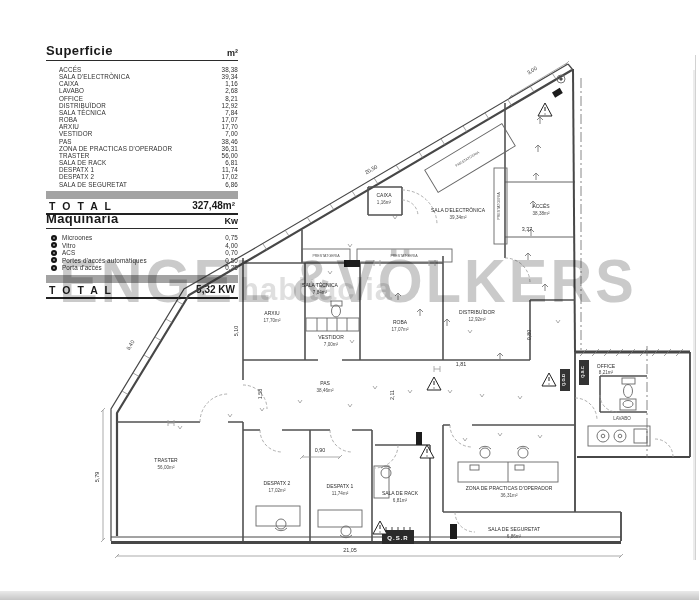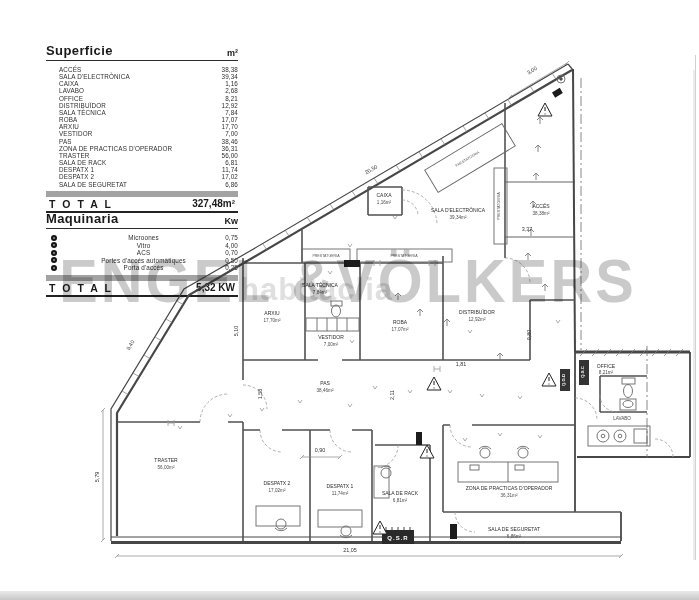--- a/index.html
+++ b/index.html
@@ -1,34 +1,34 @@
 <!DOCTYPE html>
 <html><head>
 <meta charset="utf-8">
 <style>
   html,body{margin:0;padding:0;background:#fff;}
   .canvas{position:relative;width:699px;height:600px;background:#ffffff;overflow:hidden;
           font-family:"Liberation Sans",sans-serif;}
   
   .legend{position:absolute;color:#1a1a1a;}
   .legend.sup{left:46px;top:12px;width:192px;}
-  .legend.maq{left:46px;top:180px;width:192px;text-align:center;}
+  .legend.maq{left:46px;top:180px;width:192px;}
   .legend-head{display:flex;justify-content:space-between;align-items:flex-end;
                border-bottom:1.6px solid #2b2b2b;padding-bottom:2px;}
   .legend-title{font-size:13px;font-weight:bold;letter-spacing:.4px;}
   .legend-unit{font-size:9px;font-weight:bold;margin-top:36px;}
   .legend-rows{margin-top:5px;padding-left:13px;}
   .lrow{display:flex;justify-content:space-between;font-size:6.3px;line-height:7.15px;
         letter-spacing:.15px;color:#2e2e2e;}
   .maq .lrow{line-height:7.5px;align-items:center;}
   .bullet{width:6px;height:6px;border-radius:50%;margin-right:5px;flex:0 0 auto;
           background:radial-gradient(circle,#777 0 28%,#141414 30% 100%);}
   .maq .llabel{flex:1;}
   .legend-total{display:flex;justify-content:space-between;align-items:center;
-                border-top:6px solid #a3a3a3;border-bottom:2px solid #222;
+                border-top:8px solid #a3a3a3;border-bottom:2px solid #222;
                 margin-top:3px;padding:1px 3px;}
   .total-label{font-size:10.5px;font-weight:bold;letter-spacing:2px;}
   .total-value{font-size:10px;font-weight:bold;}
   
   .wm-brand{position:absolute;left:38px;top:250px;width:620px;height:62px;line-height:62px;
             text-align:center;font-weight:bold;font-size:56px;letter-spacing:3px;
             color:rgba(150,150,150,.5);white-space:nowrap;transform:scale(1.03,1.08);
             mix-blend-mode:multiply;pointer-events:none;}
   .wm-portal{position:absolute;left:240px;top:272px;font-weight:bold;font-size:31px;
              letter-spacing:1px;color:rgba(150,150,150,.30);mix-blend-mode:multiply;

